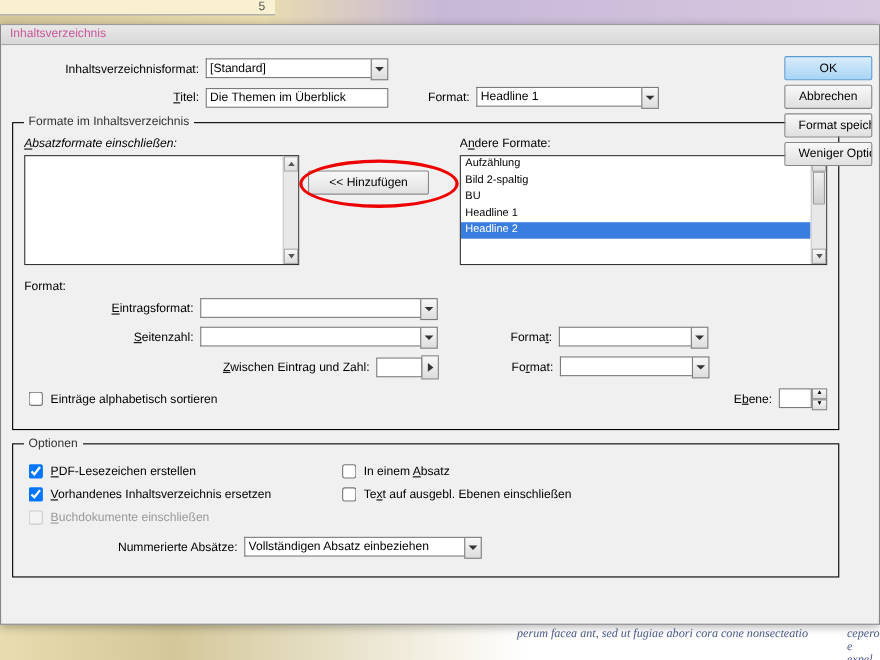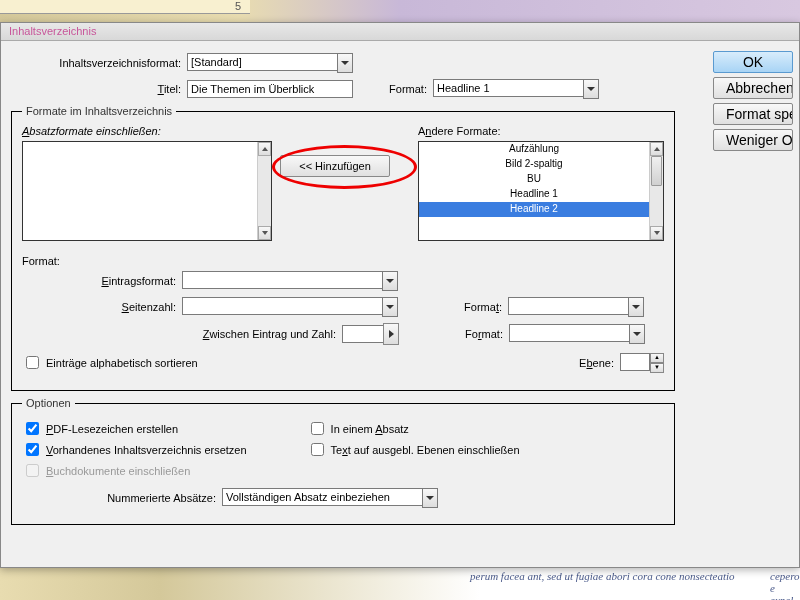--- a/index.html
+++ b/index.html
@@ -17,42 +17,42 @@
 .lbl { text-align: right; padding-right: 6px; }
 .lbl u { text-decoration: underline; }
 input[type=text], select { border: 1px solid #7a7a7a; background: #fff; height: 18px; padding: 1px 3px; font-size: 11px; }
 .dropdown { display: flex; align-items: flex-start; }
 .dropdown input { border-right: none; }
 .dd-btn { width: 16px; height: 20px; border: 1px solid #7a7a7a; background: linear-gradient(#f8f8f8,#ddd); display: flex; align-items: center; justify-content: center; cursor: pointer; }
 .dd-btn::after { content: ""; border-left: 4px solid transparent; border-right: 4px solid transparent; border-top: 4px solid #333; }
 fieldset { border: 1px solid #000000; margin: 6px 0; padding: 8px 10px 10px; }
 legend { padding: 0 4px; color: #333; }
 .listbox { border: 1px solid #333; background: #fff; position: relative; }
-.listbox-inner { position: absolute; inset: 0 14px 0 0; overflow: hidden; text-align: center; }
+.listbox-inner { position: absolute; inset: 0 14px 0 0; overflow: hidden; }
 .scrollbar { position: absolute; right: 0; top: 0; bottom: 0; width: 14px; background: #e8e8e8; border-left: 1px solid #ccc; }
 .sb-btn { height: 14px; background: linear-gradient(#f8f8f8,#ddd); border: 1px solid #aaa; display: flex; align-items: center; justify-content: center; }
 .sb-btn.up::after { content:""; border-left:3px solid transparent; border-right:3px solid transparent; border-bottom:4px solid #555; }
 .sb-btn.dn { position: absolute; bottom: 0; left: 0; right: 0; }
 .sb-btn.dn::after { content:""; border-left:3px solid transparent; border-right:3px solid transparent; border-top:4px solid #555; }
 .sb-thumb { position: absolute; top: 14px; left: 1px; right: 1px; height: 30px; background: linear-gradient(#f0f0f0,#d0d0d0); border: 1px solid #999; border-radius: 1px; }
 .list-item { padding: 1px 4px; height: 15px; font-size: 10px; white-space: nowrap; }
 .list-item.sel { background: #3a7de0; color: #fff; }
 .btn { border: 1px solid #888; background: linear-gradient(#f8f8f8,#e0e0e0); height: 22px; padding: 0 12px; cursor: pointer; border-radius: 2px; min-width: 110px; }
 .btn:disabled { color: #999; }
 .side-btns { position: absolute; right: 6px; top: 10px; display: flex; flex-direction: column; gap: 4px; }
-.side-btns .btn { min-width: 80px; width: 80px; height: 22px; font-size: 14px; white-space: nowrap; overflow: hidden; }
+.side-btns .btn { min-width: 80px; width: 80px; height: 22px; font-size: 11px; white-space: nowrap; overflow: hidden; }
 .side-btns .btn.ok { background: linear-gradient(#d8ecfb,#a8d4f5); border-color: #5a9ad0; }
 .chk { display: flex; align-items: center; gap: 4px; margin: 2px 0; }
 .chk input { width: 13px; height: 13px; }
 .spinner { display: flex; }
 .spinner input { width: 30px; text-align: right; }
 .spin-btns { display: flex; flex-direction: column; }
 .spin-b { width: 14px; height: 10px; border: 1px solid #888; background: linear-gradient(#f8f8f8,#ddd); font-size: 6px; line-height: 6px; text-align: center; }
 .ellipse { position: absolute; border: 3px solid #e00; border-radius: 50%; pointer-events: none; }
-.main-left { width: 664px; }
+.main-left { width: 752px; }
 .arrow-btn { width: 16px; height: 22px; border: 1px solid #888; background: linear-gradient(#f8f8f8,#ddd); display:flex; align-items:center; justify-content:center; cursor:pointer; margin-left:-1px;}
 .arrow-btn::after{content:""; border-top:4px solid transparent; border-bottom:4px solid transparent; border-left:5px solid #333;}
 </style>
 </head>
 <body>
 
 <div class="bg-top">
   <div class="bg-ruler">
       <span>5</span>
     </div>

